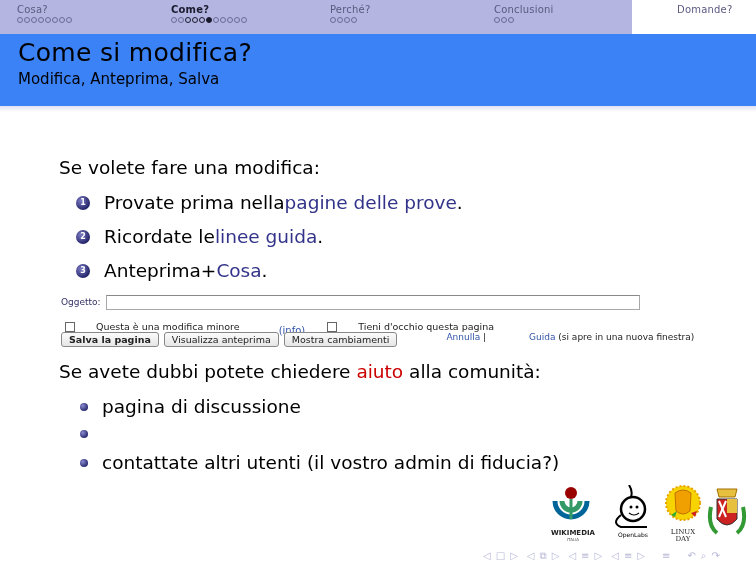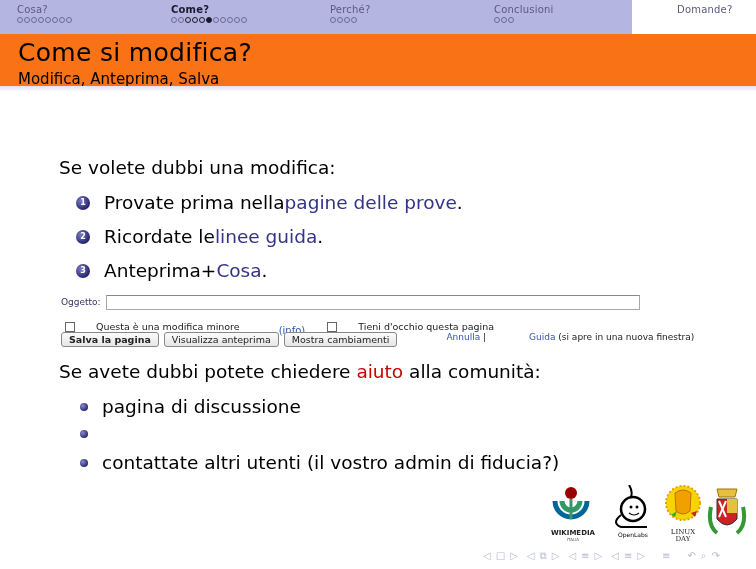--- a/index.html
+++ b/index.html
@@ -21,22 +21,22 @@
   .nav-section.active { color: #1a1a2e; font-weight: bold; }
   .nav-dots { display: flex; gap: 1px; margin-top: 2px; }
   .dot {
     width: 6px; height: 6px; border-radius: 50%;
     border: 1.2px solid #6b6b98; box-sizing: border-box;
   }
   .dot.sub { border-color: #1a1a2e; }
   .dot.current { background: #1a1a2e; border-color: #1a1a2e; }
   
   .titlebar {
-    position: absolute; left: 0; top: 34px; width: 756px; height: 52px;
-    background: #f97316;
+    position: absolute; left: 0; top: 34px; width: 756px; height: 72px;
+    background: #3b82f6;
   }
   .titlebar::after {
     content: ""; position: absolute; left: 0; bottom: -6px; width: 100%; height: 6px;
     background: linear-gradient(#e0e0f3, #ffffff);
   }
   .frame-title {
     position: absolute; left: 18px; top: 4px;
     font-size: 25px; color: #000; letter-spacing: 0.3px;
   }
   .frame-subtitle {
@@ -146,21 +146,21 @@
   <div class="nav-section" style="left:677px;">
     <div>Domande?</div>
   </div>
 </div>
 
 <div class="titlebar">
   <div class="frame-title">Come si modifica?</div>
   <div class="frame-subtitle">Modifica, Anteprima, Salva</div>
 </div>
 
-<div class="para" style="top:157px;">Se volete dubbi una modifica:</div>
+<div class="para" style="top:157px;">Se volete fare una modifica:</div>
 
 <div class="item" style="top:192px;">
   <span class="enum-badge">1</span>
   <span>Provate prima nella </span>
   <span class="link">pagine delle prove</span>
   <span>.</span>
 </div>
 <div class="item" style="top:226px;">
   <span class="enum-badge">2</span>
   <span>Ricordate le </span>

